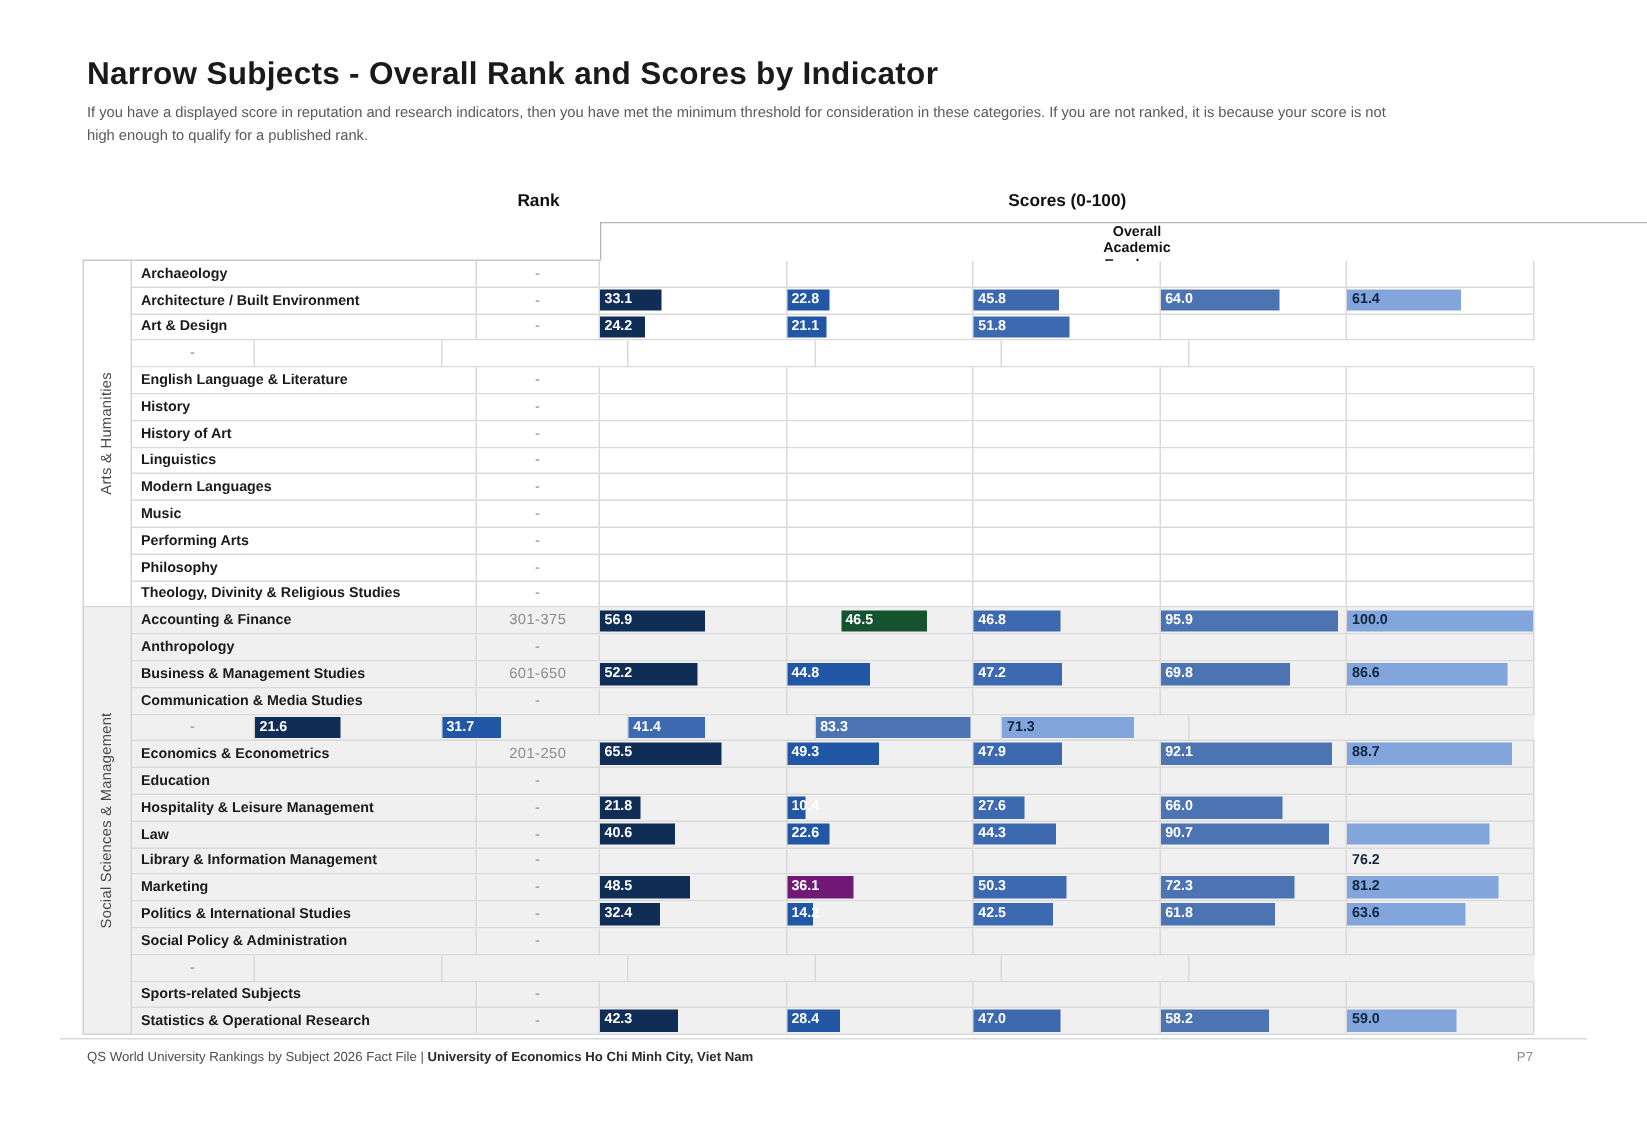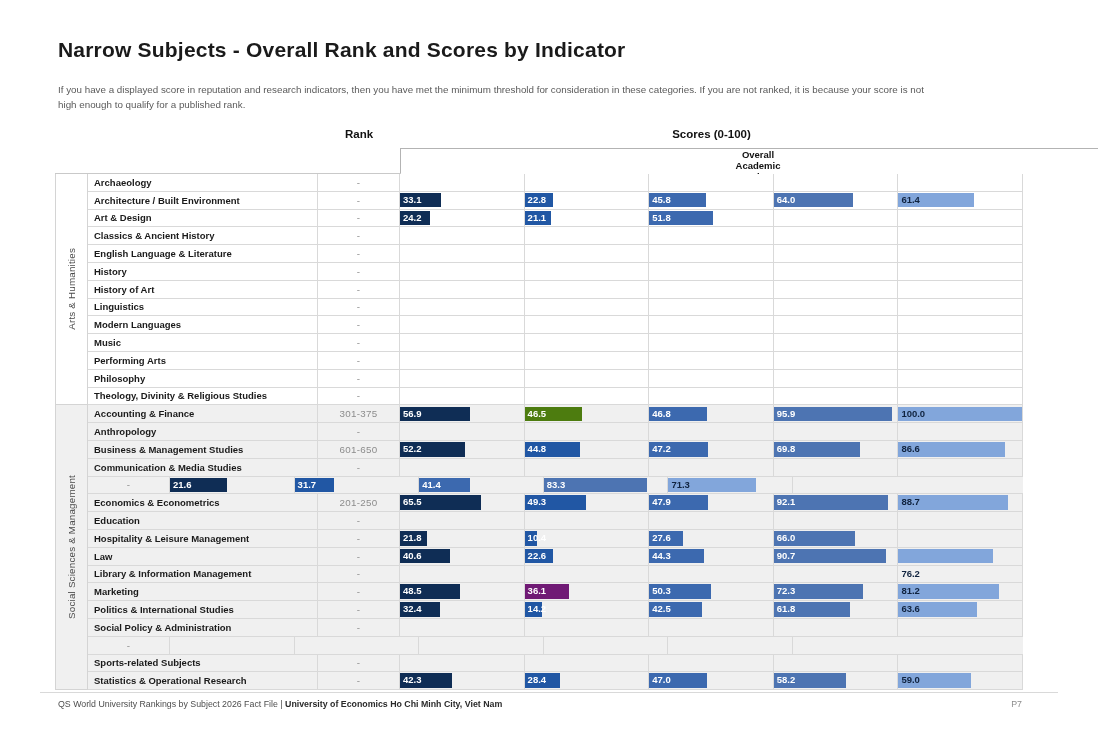--- a/index.html
+++ b/index.html
@@ -1,20 +1,20 @@
 <!DOCTYPE html>
 <html><head>
 <meta charset="utf-8">
 <style>
   * { box-sizing: border-box; margin: 0; padding: 0; }
   body { background: #ffffff; font-family: "Liberation Sans", sans-serif; }
   .page { position: relative; width: 1098px; height: 747px; background: #ffffff; overflow: hidden; }
 
   .title { position: absolute; left: 58px; top: 38px; font-size: 21px; font-weight: 700; color: #1a1a1a; letter-spacing: 0.2px; }
-  .subtitle { position: absolute; left: 58px; top: 82px; width: 980px; font-size: 9.8px; line-height: 15px; color: #5a5a5a; }
+  .subtitle { position: absolute; left: 58px; top: 68px; width: 980px; font-size: 9.8px; line-height: 15px; color: #5a5a5a; }
 
   .table-wrap { position: absolute; left: 55px; top: 126px; width: 968px; }
 
   .top-labels { position: relative; height: 22px; }
   .rank-top-label { position: absolute; left: 263px; width: 82px; text-align: center; font-size: 11.5px; font-weight: 700; color: #111; top: 2px; }
   .scores-top-label { position: absolute; left: 345px; width: 623px; text-align: center; font-size: 11.5px; font-weight: 700; color: #111; top: 2px; }
 
   .col-headers { display: flex; margin-left: 345px; width: 717px; height: 25px; border-top: 1px solid #b3b3b3; border-left: 1px solid #b3b3b3; border-right: 1px solid #b3b3b3; flex-direction: column; }
   .col-header { flex: 1 1 0; border-right: 1px solid #b3b3b3; display: flex; align-items: center; justify-content: center; font-size: 9.5px; font-weight: 700; color: #111; background: #fff; }
   .col-header:last-child { border-right: none; }
@@ -128,21 +128,20 @@
               </div>
               <div class="score-cell">
                 <div class="bar" style="width: 51.8%; background: rgb(60, 105, 175);">
                   <span style="color: rgb(255, 255, 255);">51.8</span>
                 </div>
               </div>
               <div class="score-cell"></div>
               <div class="score-cell"></div>
             </div>
             <div class="row">
-              <div class="subject-cell">Classics &amp; Ancient History</div>
               <div class="rank-cell">-</div>
               <div class="score-cell"></div>
               <div class="score-cell"></div>
               <div class="score-cell"></div>
               <div class="score-cell"></div>
               <div class="score-cell"></div>
             </div>
             <div class="row">
               <div class="subject-cell">English Language &amp; Literature</div>
               <div class="rank-cell">-</div>
@@ -233,21 +232,21 @@
           <div class="group-rows">
             <div class="row">
               <div class="subject-cell">Accounting &amp; Finance</div>
               <div class="rank-cell">301-375</div>
               <div class="score-cell">
                 <div class="bar" style="width: 56.9%; background: rgb(15, 45, 85);">
                   <span style="color: rgb(255, 255, 255);">56.9</span>
                 </div>
               </div>
               <div class="score-cell">
-                <div class="bar" style="width: 46.5%; background: #4d7c0f;">
+                <div class="bar" style="width: 46.5%; background: #14532d; margin-left: 36px;">
                   <span style="color: rgb(255, 255, 255);">46.5</span>
                 </div>
               </div>
               <div class="score-cell">
                 <div class="bar" style="width: 46.8%; background: rgb(60, 105, 175);">
                   <span style="color: rgb(255, 255, 255);">46.8</span>
                 </div>
               </div>
               <div class="score-cell">
                 <div class="bar" style="width: 95.9%; background: rgb(77, 116, 178);">

